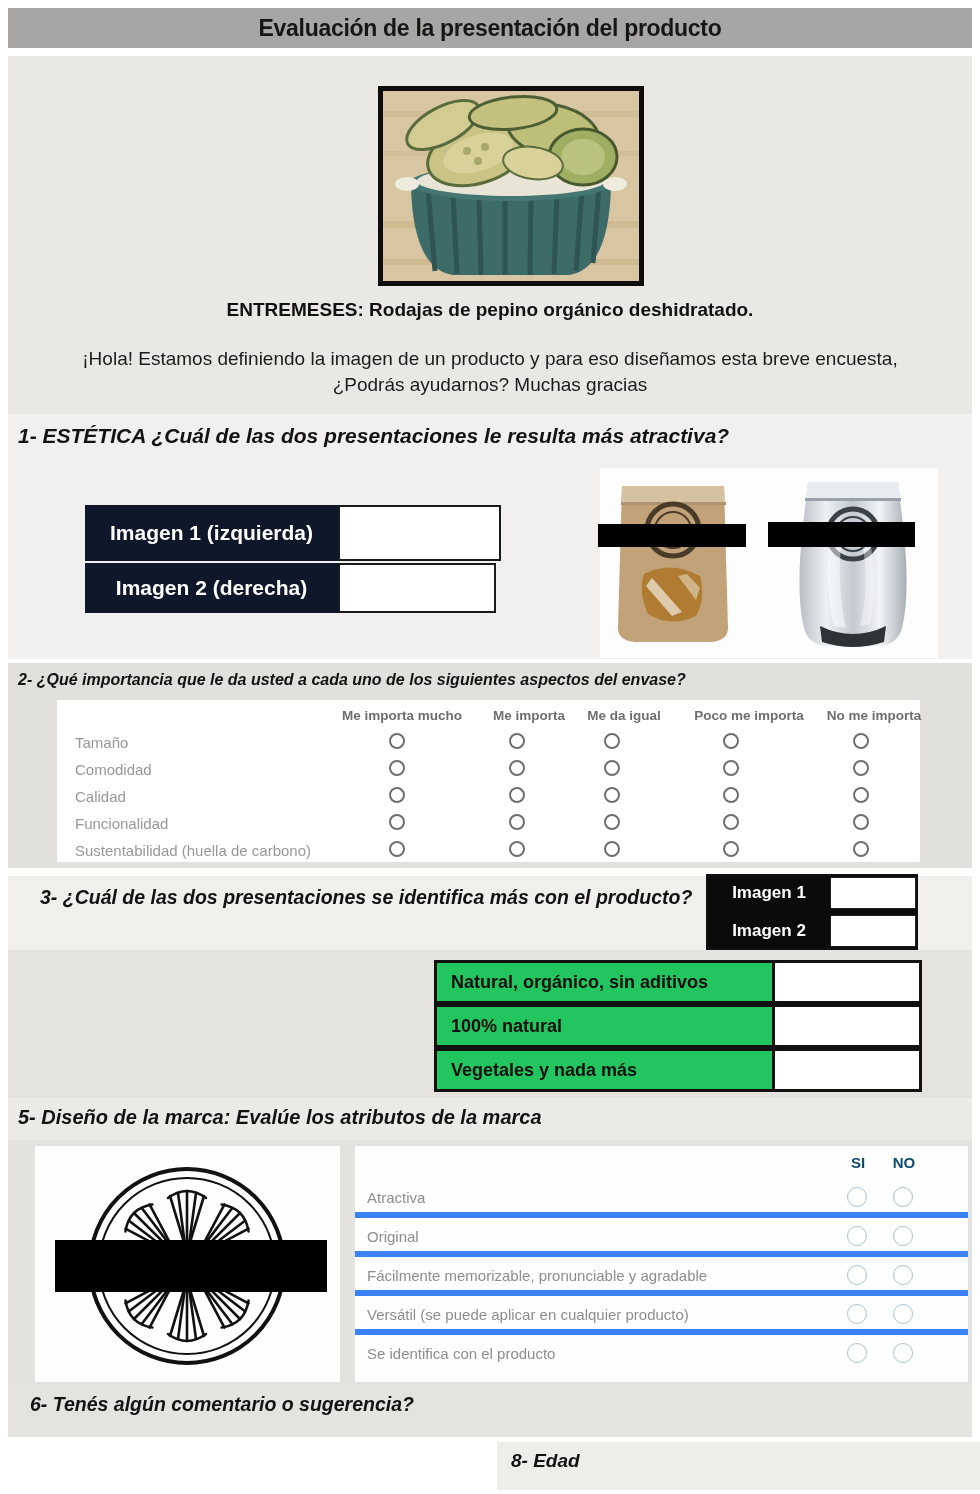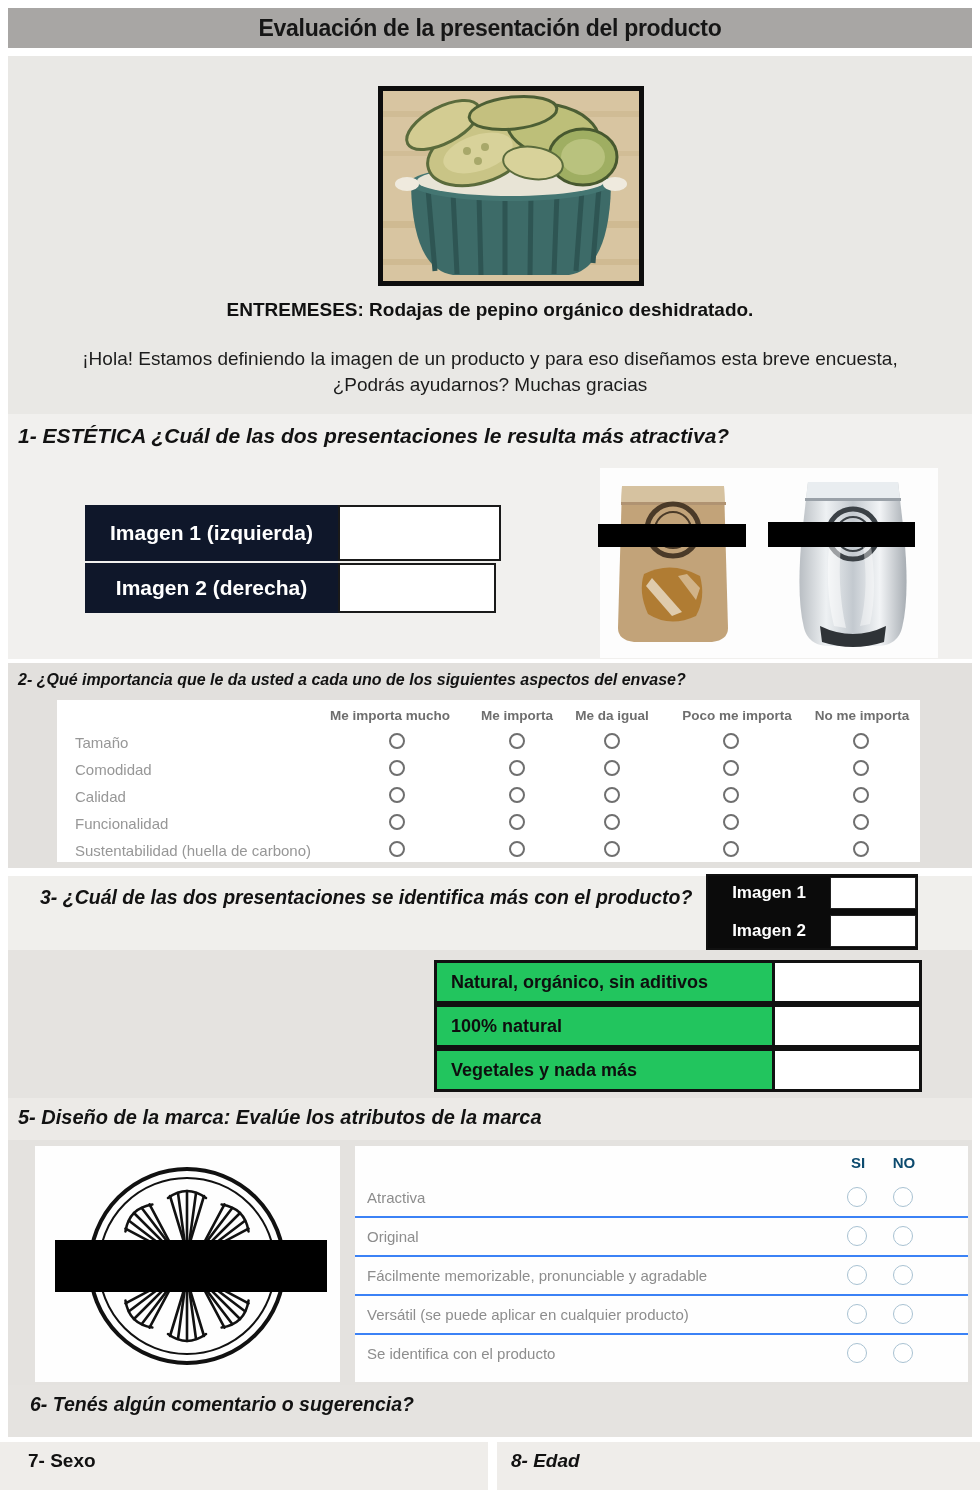--- a/index.html
+++ b/index.html
@@ -39,21 +39,21 @@
   
   .bags-box { position:absolute; left:600px; top:468px; width:338px; height:190px; background:#fdfdfd; }
   .bag { position:absolute; }
   .redact-bar { position:absolute; background:#000; }
 
   
   .q2-band { position:absolute; left:8px; top:663px; width:964px; height:205px; background:#e2e0dd; }
   .q2-head { left:18px; top:671px; font-size:16px; }
   .q2-table { position:absolute; left:57px; top:700px; width:863px; height:162px; background:#ffffff; }
   .q2-colhead { position:absolute; top:8px; transform:translateX(-50%); font-size:13.5px;
-    font-weight:bold; color:#6e6e6e; white-space:nowrap; }
+    font-weight:bold; color:#6e6e6e; white-space:nowrap;margin-left:12px; }
   .q2-row { position:absolute; left:0; width:863px; height:27px; }
   .q2-rowlabel { position:absolute; left:18px; top:4px; font-size:15px; color:#979797; white-space:nowrap; }
   .radio { position:absolute; top:3px; width:16px; height:16px; border:2.5px solid #6f6f6f;
     border-radius:50%; background:#fff; }
   .rc1{left:332px;} .rc2{left:452px;} .rc3{left:547px;} .rc4{left:666px;} .rc5{left:796px;}
 
   
   .q3-band { position:absolute; left:8px; top:876px; width:964px; height:74px; background:#f0efec; }
   .q3-head { left:40px; top:886px; font-size:19.5px; }
   .q3-table { position:absolute; left:706px; top:874px; width:212px; height:76px; border:2px solid #111; background:#0b0b0b; }
@@ -72,21 +72,21 @@
   .q4-answer { position:absolute; left:341px; top:0; width:147px; height:44px; background:#fff; border:3px solid #111; border-left:none; }
 
   
   .q5-headband { position:absolute; left:8px; top:1098px; width:964px; height:42px; background:#eceae7; }
   .q5-head { left:18px; top:1106px; font-size:20px; }
   .q5-band { position:absolute; left:8px; top:1140px; width:964px; height:248px; background:#e4e2df; }
   .logo-box { position:absolute; left:35px; top:1146px; width:305px; height:236px; background:#fefefe; }
   .attr-box { position:absolute; left:355px; top:1146px; width:613px; height:236px; background:#fefefe; }
   .attr-colhead { position:absolute; top:8px; transform:translateX(-50%); font-size:15px; color:#0c4a6e; font-weight:bold; }
   .attr-si { left:503px; } .attr-no { left:549px; }
-  .attr-row { position:absolute; left:0; width:613px; height:39px; border-bottom:2px solid #3b82f6; }
+  .attr-row { position:absolute; left:0; width:613px; height:39px; border-bottom:6px solid #3b82f6; }
   .attr-row.last { border-bottom:none; }
   .attr-label { position:absolute; left:12px; top:10px; font-size:15px; color:#8d8d8d; white-space:nowrap; }
   .radio-blue { position:absolute; top:8px; width:20px; height:20px; border:1.5px solid #a9c2d2; border-radius:50%; background:#fff; }
   .rb1{left:492px;} .rb2{left:538px;}
 
   
   .q6-band { position:absolute; left:8px; top:1385px; width:964px; height:52px; background:#e5e3e0; }
   .q6-head { left:30px; top:1393px; font-size:19.5px; }
   .q7-box { position:absolute; left:0px; top:1442px; width:488px; height:48px; background:#efedea; }
   .q8-box { position:absolute; left:497px; top:1442px; width:483px; height:48px; background:#efedea; }
@@ -330,20 +330,17 @@
     <div class="attr-row last" style="top:189px;">
       <span class="attr-label">Se identifica con el producto</span>
       <span class="radio-blue rb1"></span>
       <span class="radio-blue rb2"></span>
     </div>
   </div>
 
   <div class="q6-band"></div>
   <div class="qhead q6-head">6- Tenés algún comentario o sugerencia?</div>
 
-  <div class="q7-box">
-    <span class="demo-label" style="left:28px;">7- Sexo</span>
-  </div>
   <div class="q8-box">
     <span class="demo-label" style="left:14px;font-style:italic;">8- Edad</span>
   </div>
 
 </div>
 
 </body></html>

